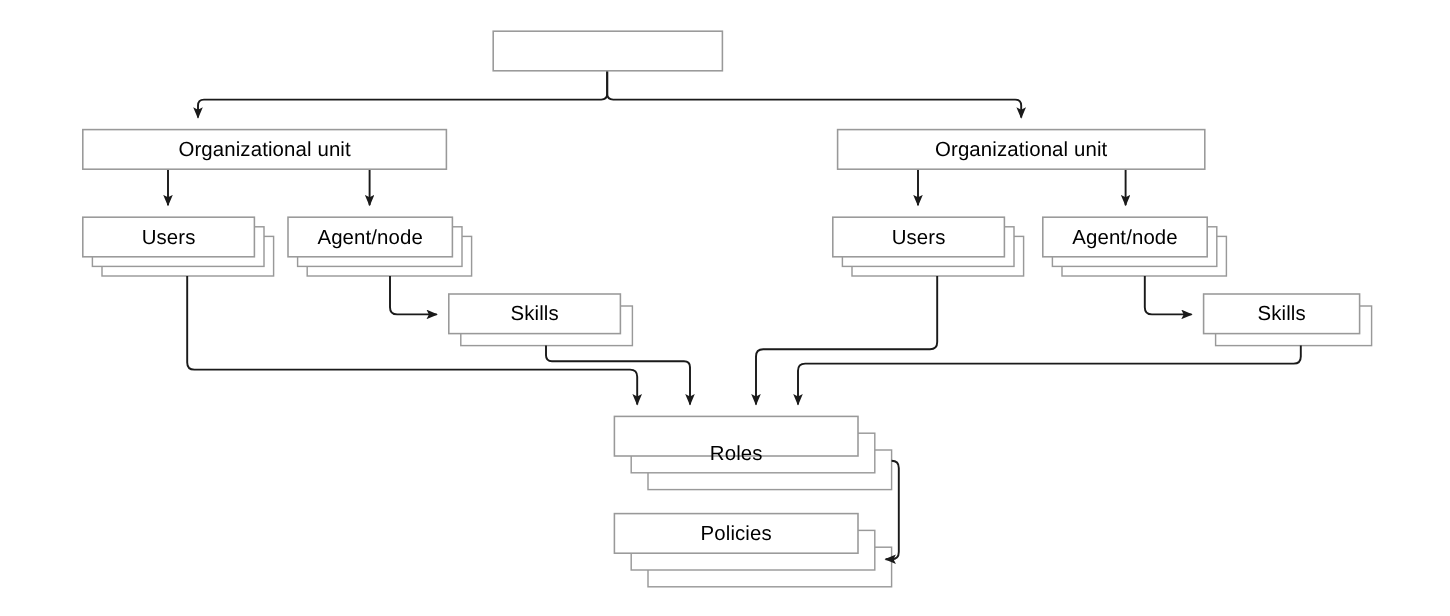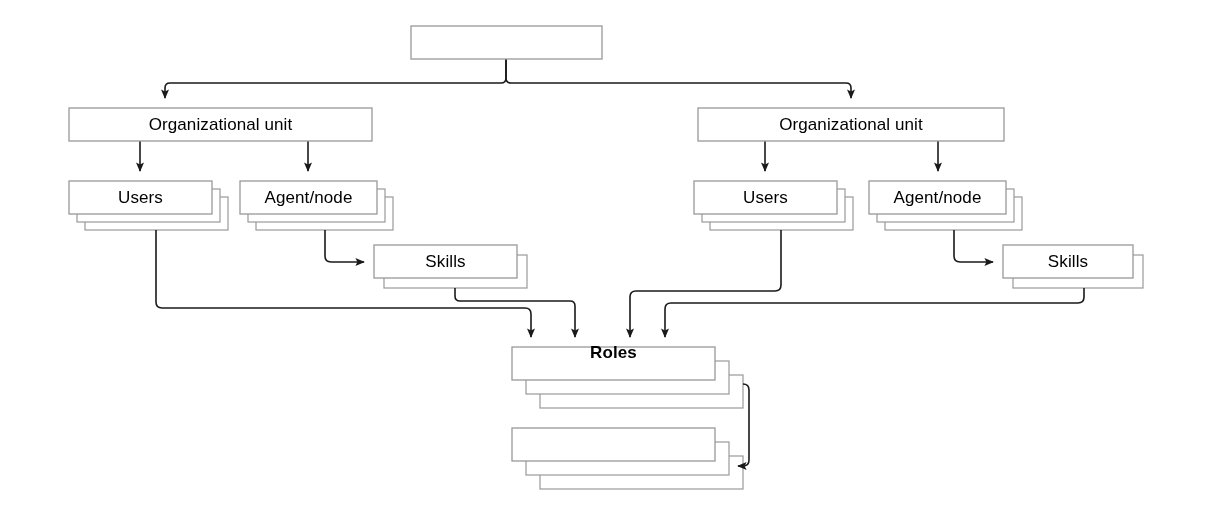--- a/index.html
+++ b/index.html
@@ -133,16 +133,17 @@
   <div class="node-label" style="left:240px; top:181px; width:137px; height:33px;">Agent/node</div>
 
   <div class="node-label" style="left:694px; top:181px; width:143px; height:33px;">Users</div>
 
   <div class="node-label" style="left:869px; top:181px; width:137px; height:33px;">Agent/node</div>
 
   <div class="node-label" style="left:374px; top:245px; width:143px; height:33px;">Skills</div>
 
   <div class="node-label" style="left:1003px; top:245px; width:130px; height:33px;">Skills</div>
 
-  <div class="node-label" style="left:512px; top:339px; width:203px; height:26px;font-weight:bold;">Roles</div>
+  <div class="node-label" style="left:512px; top:364px; width:203px; height:26px;">Roles</div>
 
+  <div class="node-label" style="left:512px; top:428px; width:203px; height:33px;">Policies</div>
 
 </div>
 
 </body></html>

